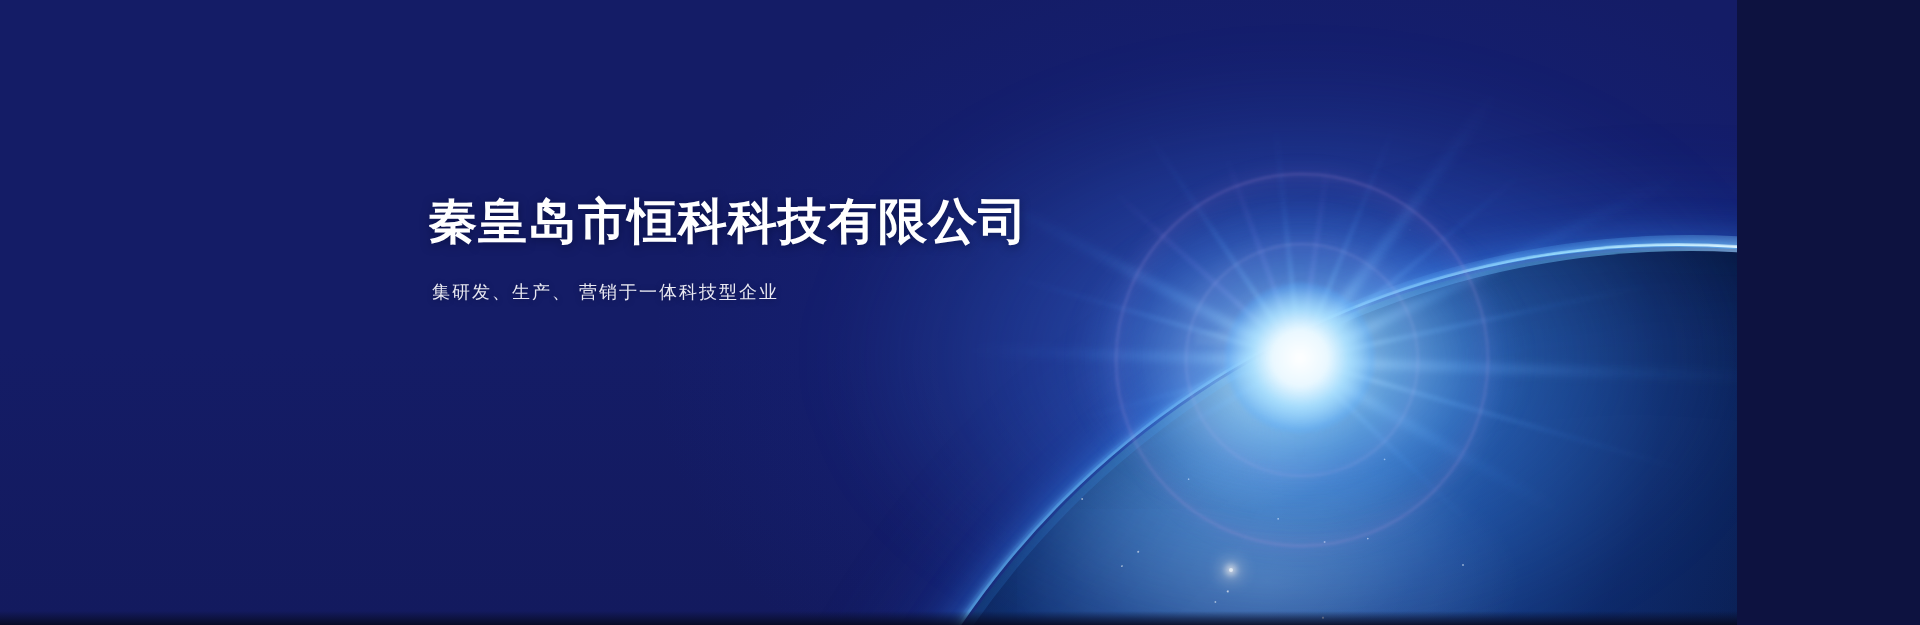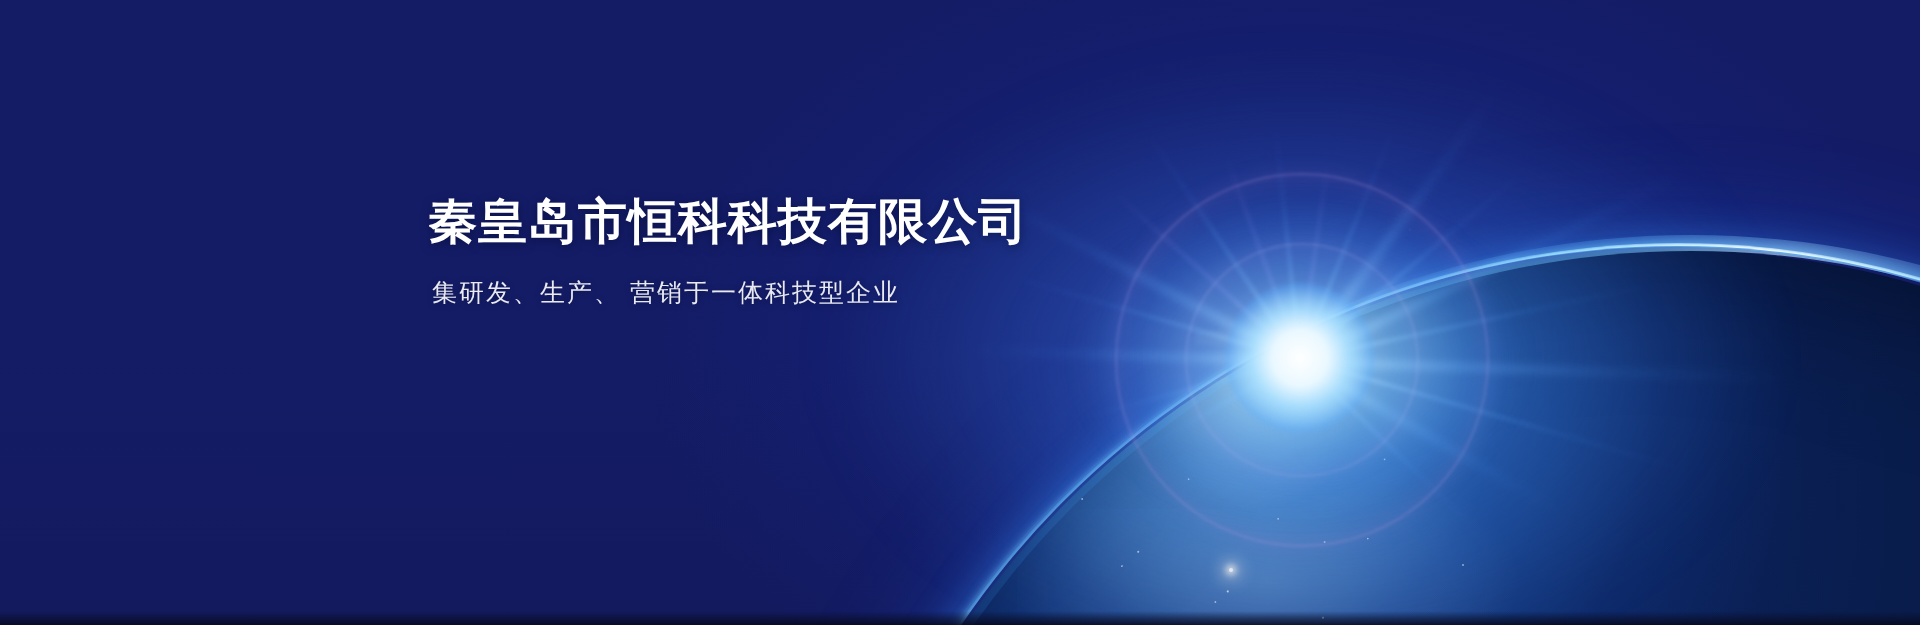--- a/index.html
+++ b/index.html
@@ -7,21 +7,21 @@
     margin: 0;
     padding: 0;
     background: #0d1240;
   }
   body {
     font-family: "Liberation Sans", "DejaVu Sans", sans-serif;
   }
 
   .banner {
     position: relative;
-    width: 1920px;
+    width: 1737px;
     height: 625px;
     overflow: hidden;
     background: #141c66;
   }
 
   
   .space-base {
     position: absolute;
     inset: 0;
     background:
@@ -333,21 +333,21 @@
     font-size: 49px;
     line-height: 58px;
     font-weight: 700;
     color: #ffffff;
     letter-spacing: 1px;
     white-space: nowrap;
     text-shadow: 0 2px 10px rgba(4,10,45,.55);
   }
   .subhead {
     margin: 26px 0 0 4px;
-    font-size: 25px;
+    font-size: 18px;
     line-height: 32px;
     font-weight: 400;
     color: #e9e9f2;
     letter-spacing: 2px;
     white-space: nowrap;
     text-shadow: 0 1px 6px rgba(4,10,45,.45);
   }
 </style>
 </head>
 <body>

